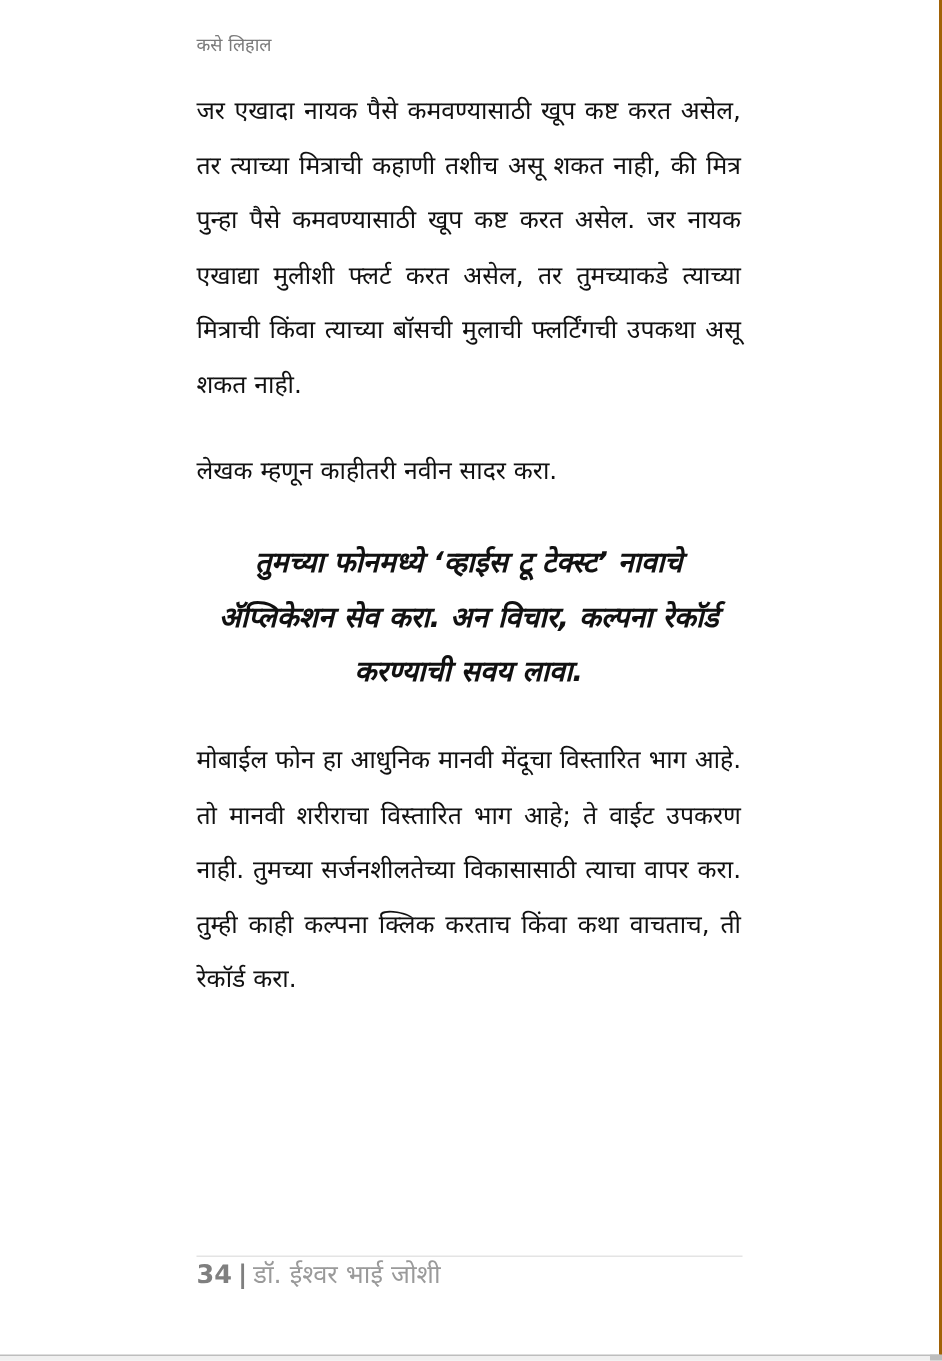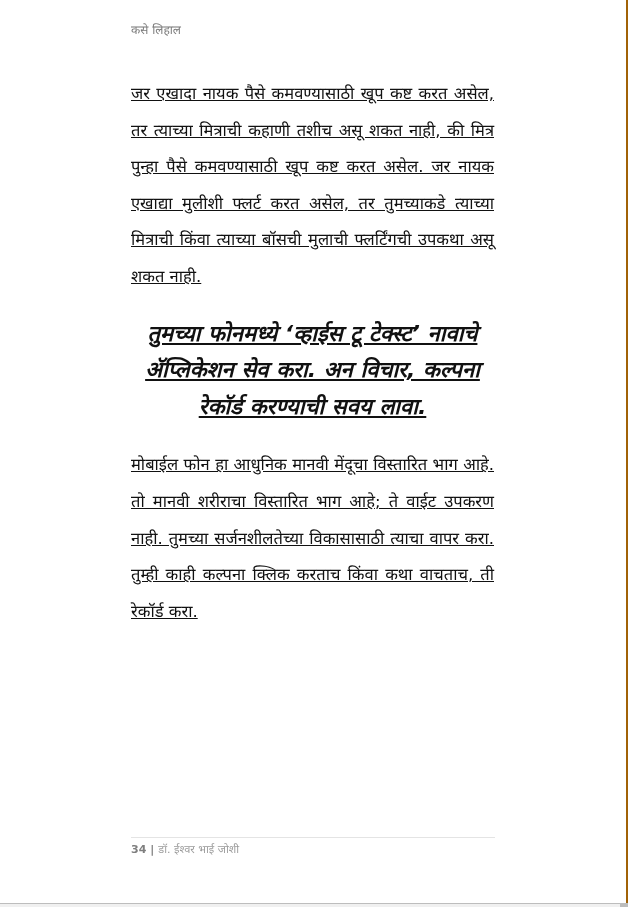--- a/index.html
+++ b/index.html
@@ -36,36 +36,35 @@
       position: absolute;
       left: 131px;
       top: 21px;
       font-size: 12px;
       color: #7a7a7a;
       line-height: 18px;
     }
     .content {
       position: absolute;
       left: 131px;
-      top: 76px;
+      top: 56px;
       width: 363px;
       color: #111111;
-      text-decoration: underline;
     }
     .para {
       font-size: 16.5px;
       line-height: 36.6px;
       margin: 0;
       text-align: justify;
       text-align-last: left;
     }
     .para.first { margin-bottom: 20px; }
     .para.short { margin-bottom: 25px; }
     .quote {
-      font-size: 22px;
+      font-size: 19px;
       line-height: 36.6px;
       font-style: italic;
       font-weight: bold;
       text-align: center;
       margin: 0 0 22px 0;
       padding: 0 6px;
     }
     .quote.last { padding: 0 14px; }
     .para.mobile { margin-bottom: 22px; }
     .footer-rule {
@@ -73,21 +72,21 @@
       left: 131px;
       top: 837px;
       width: 364px;
       height: 1px;
       background: #e4e4e4;
     }
     .footer {
       position: absolute;
       left: 131px;
       top: 841px;
-      font-size: 11px;
+      font-size: 17px;
       line-height: 18px;
       color: #9a9a9a;
     }
     .footer .page-num {
       font-weight: bold;
       color: #7f7f7f;
     }
     .footer .sep {
       font-weight: bold;
       color: #7f7f7f;
@@ -96,20 +95,21 @@
   </style>
 </head>
 <body>
 
 <div class="page">
 
   <div class="running-header">कसे लिहाल</div>
 
   <div class="content">
     <p class="para first">जर एखादा नायक पैसे कमवण्यासाठी खूप कष्ट करत असेल, तर त्याच्या मित्राची कहाणी तशीच असू शकत नाही, की मित्र पुन्हा पैसे कमवण्यासाठी खूप कष्ट करत असेल. जर नायक एखाद्या मुलीशी फ्लर्ट करत असेल, तर तुमच्याकडे त्याच्या मित्राची किंवा त्याच्या बॉसची मुलाची फ्लर्टिंगची उपकथा असू शकत नाही.</p>
+    <p class="para short">लेखक म्हणून काहीतरी नवीन सादर करा.</p>
     <p class="quote">तुमच्या फोनमध्ये ‘व्हाईस टू टेक्स्ट’ नावाचे ॲप्लिकेशन सेव करा. अन विचार, कल्पना रेकॉर्ड करण्याची सवय लावा.</p>
     <p class="para mobile">मोबाईल फोन हा आधुनिक मानवी मेंदूचा विस्तारित भाग आहे. तो मानवी शरीराचा विस्तारित भाग आहे; ते वाईट उपकरण नाही. तुमच्या सर्जनशीलतेच्या विकासासाठी त्याचा वापर करा. तुम्ही काही कल्पना क्लिक करताच किंवा कथा वाचताच, ती रेकॉर्ड करा.</p>
   </div>
 
   <div class="footer-rule"></div>
 
   <div class="footer">
     <span class="page-num">34</span><span class="sep">|</span><span class="author">डॉ. ईश्वर भाई जोशी</span>
   </div>
 

